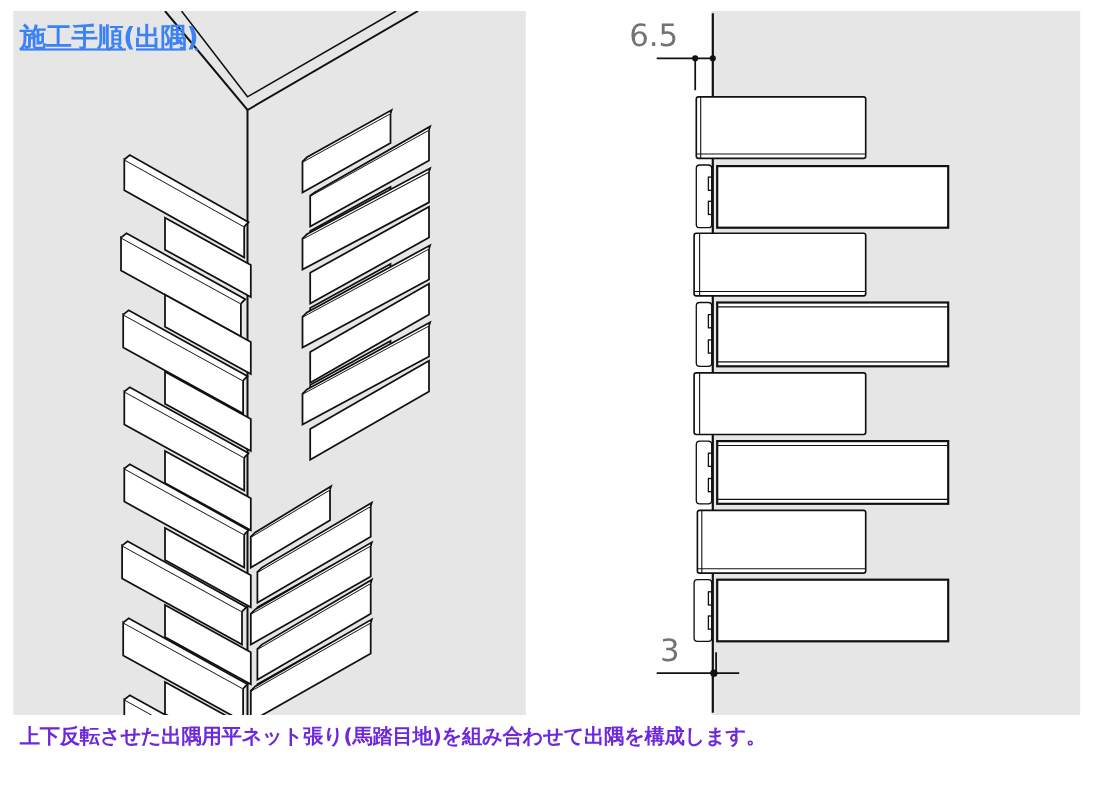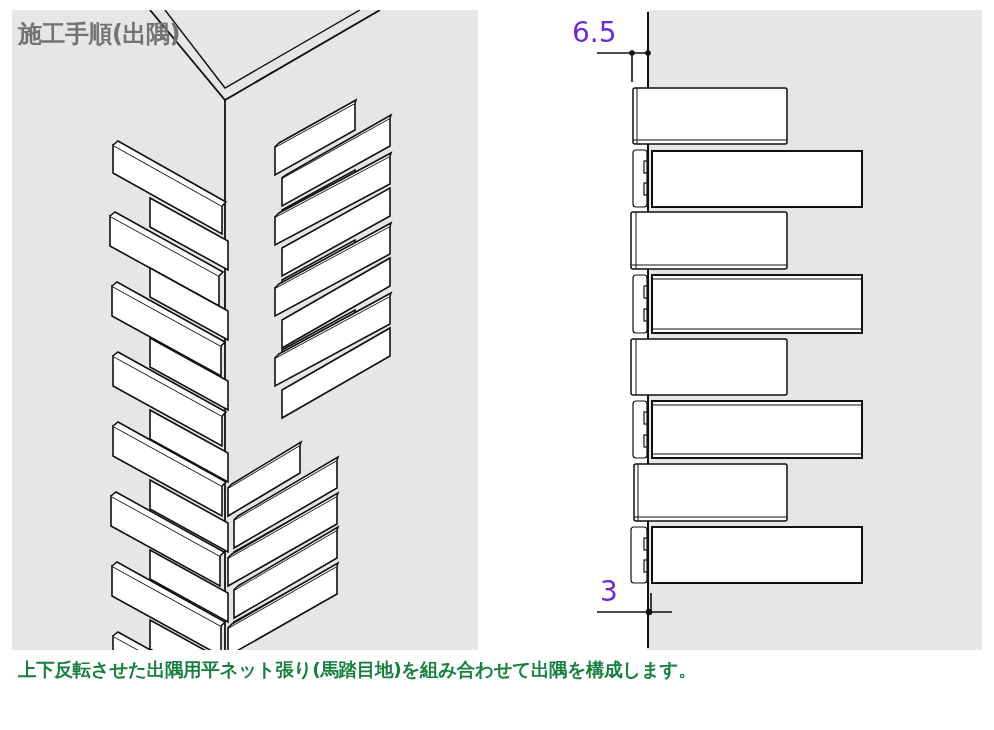--- a/index.html
+++ b/index.html
@@ -1,23 +1,23 @@
 <!DOCTYPE html>
 <html><head>
 <meta charset="utf-8">
 <style>
   html, body { margin: 0; padding: 0; background: #ffffff; }
   body { width: 994px; height: 730px; position: relative; overflow: hidden;
          font-family: "DejaVu Sans", "Liberation Sans", sans-serif; }
   .panel-left { position: absolute; left: 12px; top: 10px; width: 466px; height: 640px; background: #e6e6e6; }
   .panel-right { position: absolute; left: 647px; top: 10px; width: 335px; height: 640px; background: #e6e6e6; }
-  .title { position: absolute; left: 18px; top: 18px; font-size: 24px; color: #737373; font-weight: bold; letter-spacing: -0.5px; }
+  .title { position: absolute; left: 18px; top: 18px; font-size: 24px; color: #3b82f6; font-weight: bold; letter-spacing: -0.5px; text-decoration: underline; }
   svg.art { position: absolute; left: 0; top: 0; }
-  .dim { position: absolute; font-size: 28px; color: #6d28d9; font-family: "DejaVu Sans", sans-serif; font-weight: normal; }
-  .caption { position: absolute; left: 18px; top: 656px; font-size: 18.5px; color: #15803d; line-height: 28px; font-weight: bold; letter-spacing: -0.3px; }
+  .dim { position: absolute; font-size: 28px; color: #737373; font-family: "DejaVu Sans", sans-serif; font-weight: normal; }
+  .caption { position: absolute; left: 18px; top: 656px; font-size: 18.5px; color: #6d28d9; line-height: 28px; font-weight: bold; letter-spacing: -0.3px; }
   .caption div { white-space: nowrap; }
 </style>
 </head>
 <body>
 
 <div class="panel-left"></div>
 <div class="panel-right"></div>
 
 <svg class="art" width="994" height="730" viewBox="0 0 994 730">
   <defs>

